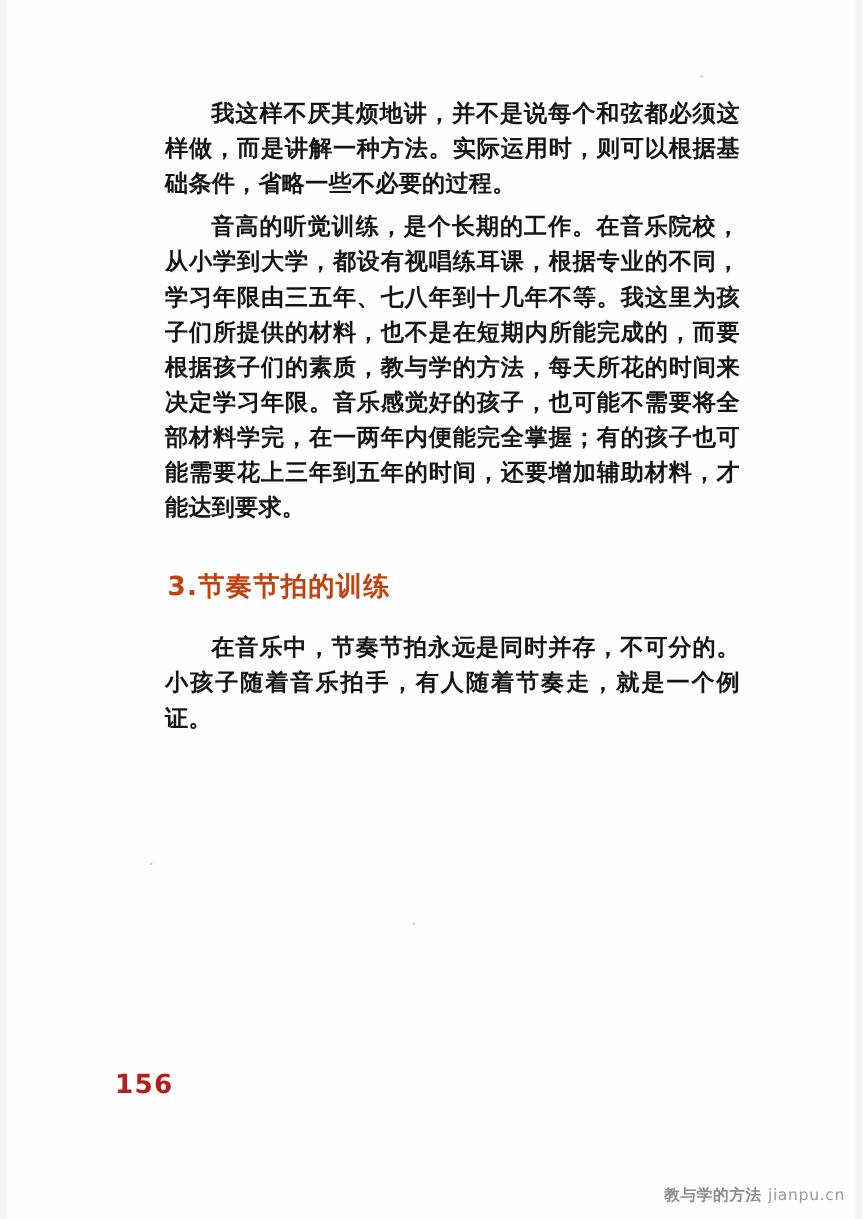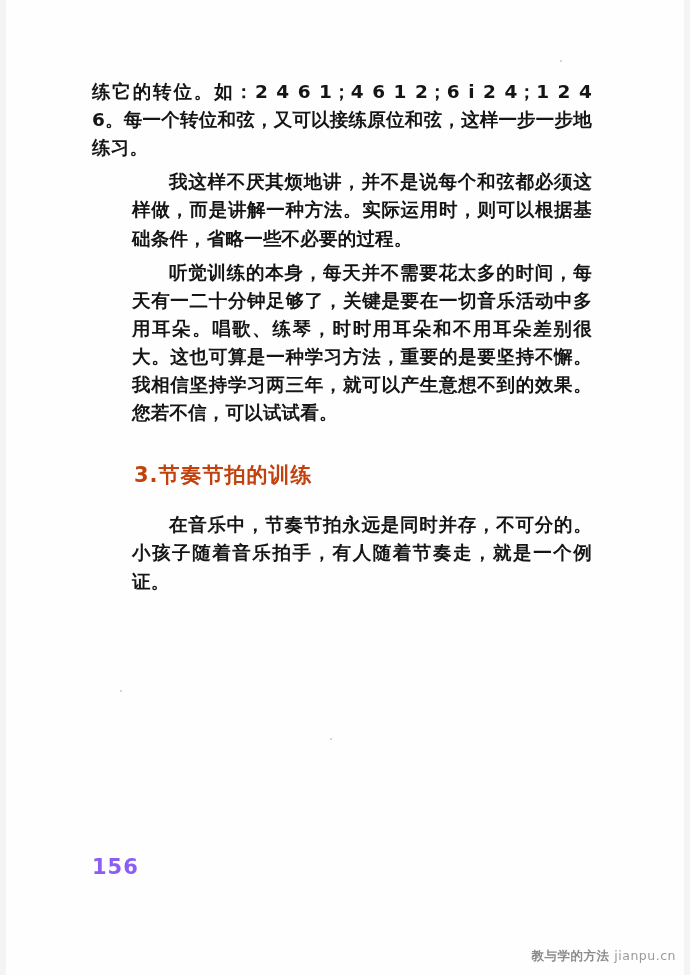--- a/index.html
+++ b/index.html
@@ -59,21 +59,21 @@
     text-indent: 2em;
     color: #c2410c;
   }
   .page-number {
     position: absolute;
     left: 92px;
     top: 855px;
     font-size: 21px;
     font-weight: 700;
     letter-spacing: 1px;
-    color: #8b5cf6;
+    color: #b91c1c;
   }
   .watermark {
     position: absolute;
     right: 14px;
     bottom: 10px;
     font-size: 12.5px;
     color: #8c8c8c;
     letter-spacing: 0.5px;
     font-weight: 600;
   }
@@ -104,33 +104,30 @@
 
   <div class="edge-mark em1"></div>
   <div class="edge-mark em2"></div>
 
   <div class="speck" style="left:120px;top:690px;"></div>
   <div class="speck" style="left:330px;top:738px;"></div>
   <div class="speck" style="left:560px;top:60px;"></div>
 
   <div class="content">
 
-    <p class="para first music-line">
-      <span>练它的转位。如：2 4 6 1；4 6 1 2；6 i 2 4；1 2 4 6。每一个转位和弦，又可以接练原位和弦，这样一步一步地练习。</span>
-    </p>
 
     <p class="para indent">
       <span>我这样不厌其烦地讲，并不是说每个和弦都必须这样做，而是讲解一种方法。实际运用时，则可以根据基础条件，省略一些不必要的过程。</span>
     </p>
 
 
+    <p class="para indent">
+      <span>音高的听觉训练，是个长期的工作。在音乐院校，从小学到大学，都设有视唱练耳课，根据专业的不同，学习年限由三五年、七八年到十几年不等。我这里为孩子们所提供的材料，也不是在短期内所能完成的，而要根据孩子们的素质，教与学的方法，每天所花的时间来决定学习年限。音乐感觉好的孩子，也可能不需要将全部材料学完，在一两年内便能完全掌握；有的孩子也可能需要花上三年到五年的时间，还要增加辅助材料，才能达到要求。</span>
+    </p>
 
-    <p class="para indent">
-      <span>听觉训练的本身，每天并不需要花太多的时间，每天有一二十分钟足够了，关键是要在一切音乐活动中多用耳朵。唱歌、练琴，时时用耳朵和不用耳朵差别很大。这也可算是一种学习方法，重要的是要坚持不懈。我相信坚持学习两三年，就可以产生意想不到的效果。您若不信，可以试试看。</span>
-    </p>
 
     <h3 class="section">3.节奏节拍的训练</h3>
 
     <p class="para indent">
       <span>在音乐中，节奏节拍永远是同时并存，不可分的。小孩子随着音乐拍手，有人随着节奏走，就是一个例证。</span>
     </p>
 
   </div>
 
   <div class="page-number">156</div>

